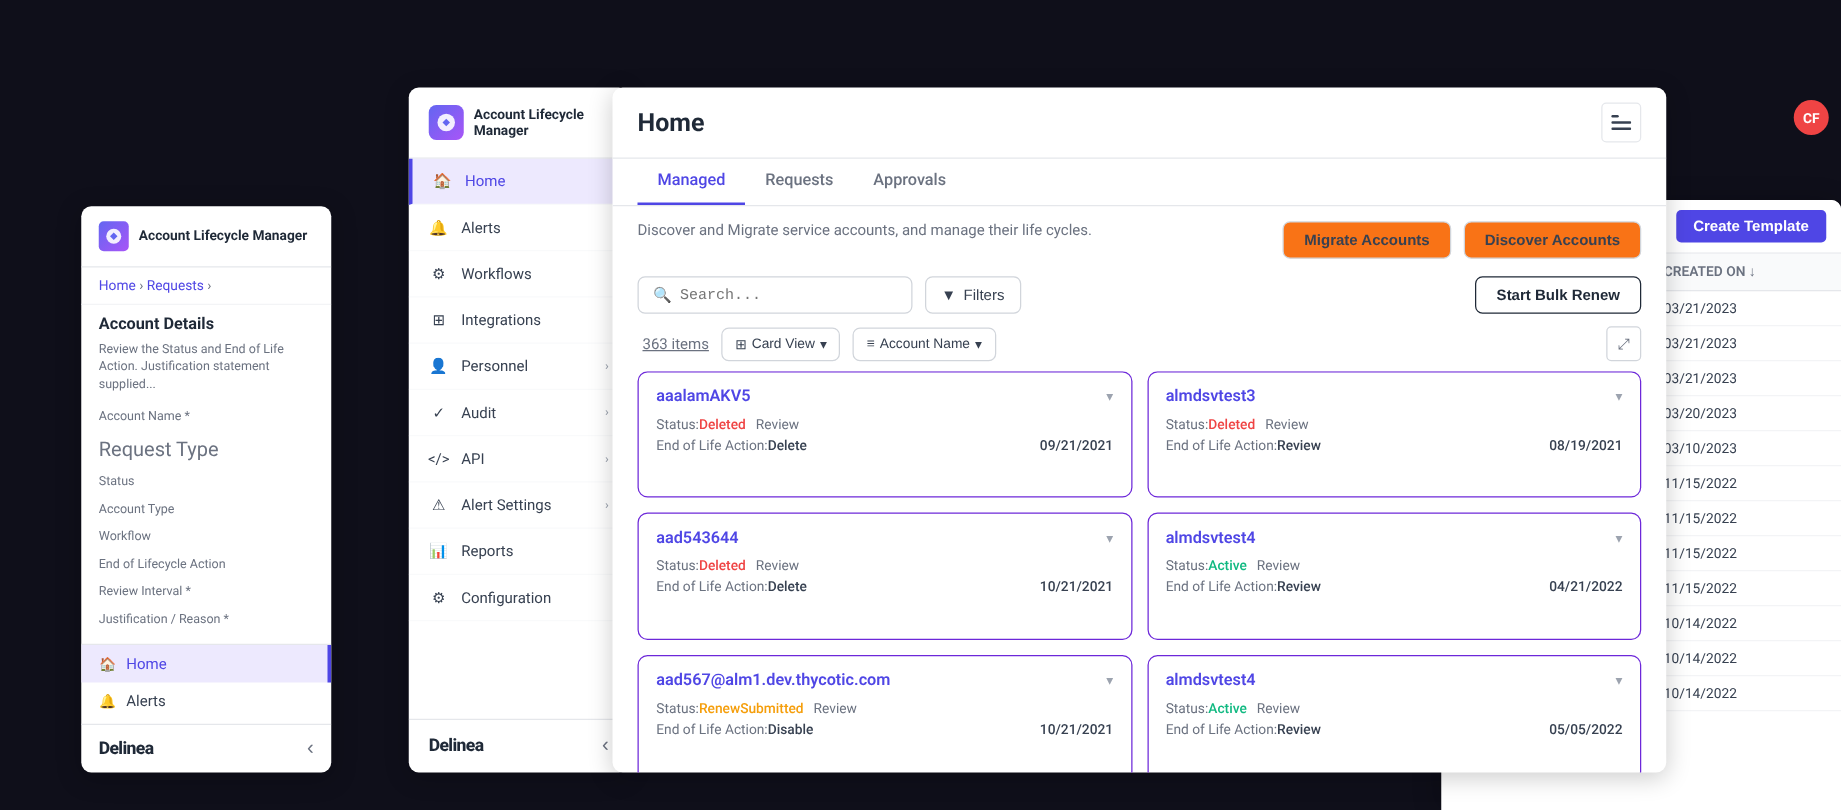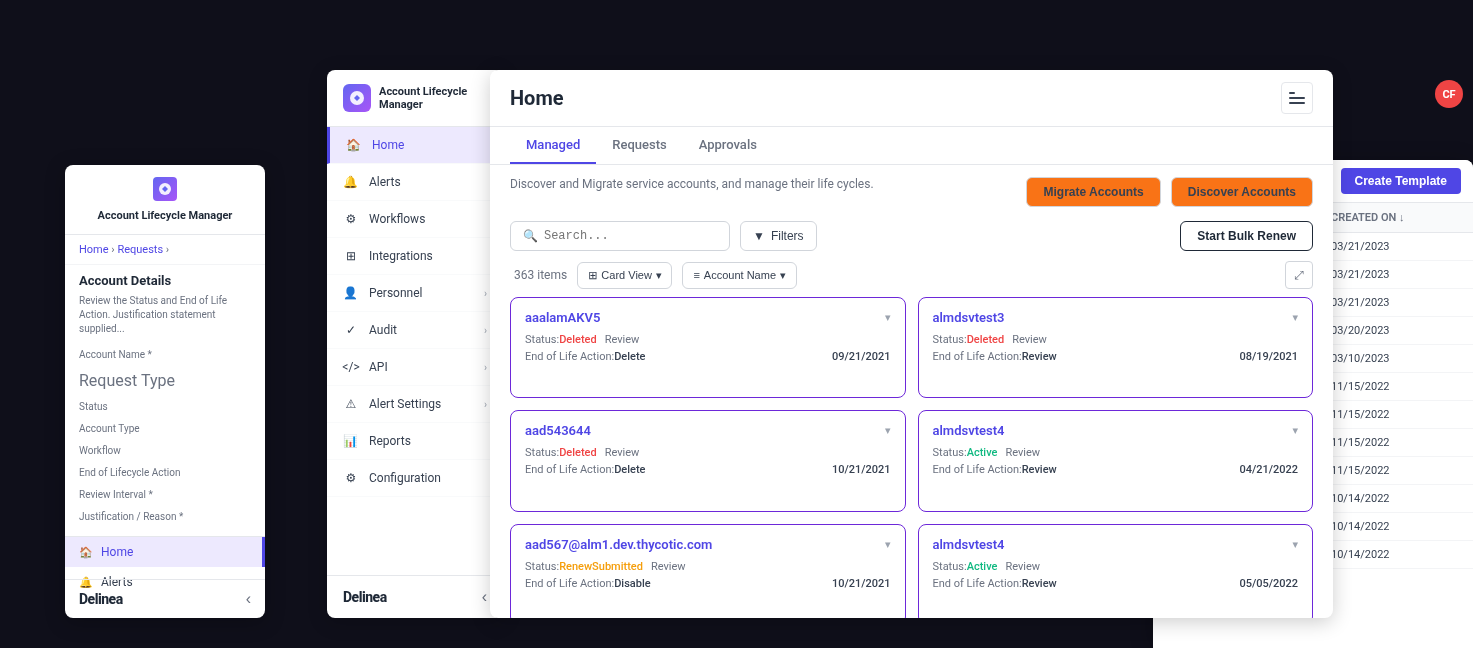--- a/index.html
+++ b/index.html
@@ -101,21 +101,20 @@
       overflow: hidden;
       z-index: 2;
     }
 
     .left-sidebar-header {
       padding: 12px 14px;
       border-bottom: 1px solid #e5e7eb;
       display: flex;
       align-items: center;
       gap: 8px;
-      flex-direction: column;
     }
 
     .left-logo-icon {
       width: 24px;
       height: 24px;
       background: linear-gradient(135deg, #6366f1, #a855f7);
       border-radius: 4px;
       display: flex;
       align-items: center;
       justify-content: center;
@@ -382,20 +381,21 @@
       cursor: pointer;
       display: flex;
       align-items: center;
       gap: 6px;
     }
 
     .items-count {
       font-size: 12px;
       color: #6b7280;
       padding: 0 0 0 4px;
+      text-decoration: underline;
     }
 
     .view-btn {
       border: 1px solid #d1d5db;
       border-radius: 6px;
       padding: 6px 10px;
       font-size: 11px;
       color: #374151;
       background: #fff;
       cursor: pointer;

